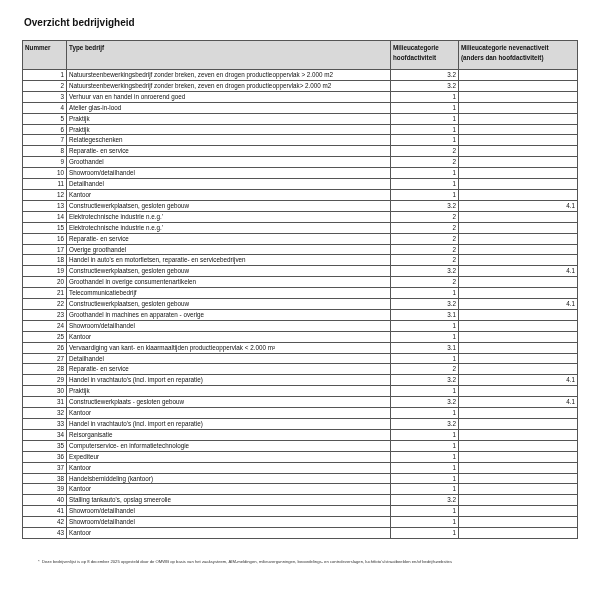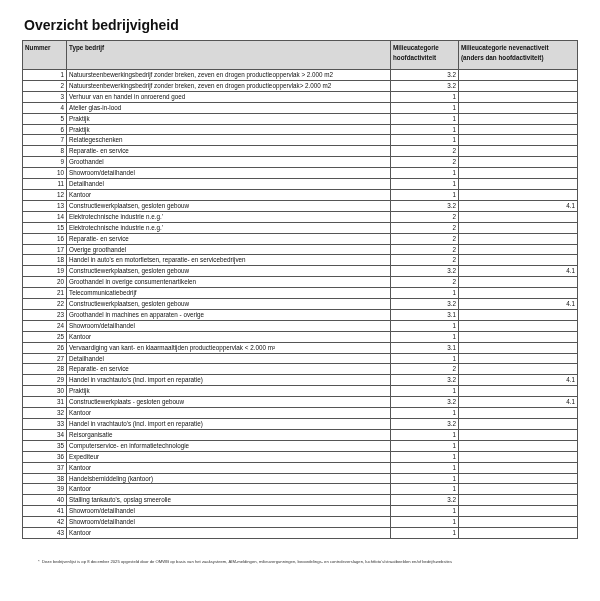--- a/index.html
+++ b/index.html
@@ -1,18 +1,18 @@
 <!DOCTYPE html>
 <html><head>
 <meta charset="utf-8">
 <style>
   html, body { margin: 0; padding: 0; background: #ffffff; }
   body { width: 600px; height: 601px; position: relative; overflow: hidden;
          font-family: "Liberation Sans", sans-serif; color: #111; }
-  .title { position: absolute; left: 24px; top: 17px; font-size: 14px; font-weight: bold; }
+  .title { position: absolute; left: 24px; top: 17px; font-size: 10px; font-weight: bold; }
   table { position: absolute; left: 22px; top: 40px; border-collapse: collapse;
           table-layout: fixed; width: 555px; font-size: 6.3px; }
   col.c1 { width: 44px; } col.c2 { width: 324px; } col.c3 { width: 68px; } col.c4 { width: 119px; }
   th { background: #d9d9d9; border: 1px solid #555; text-align: left; vertical-align: top;
        font-weight: bold; padding: 2px 2px; height: 24px; line-height: 10px; }
   td { border: 1px solid #555; padding: 0 2px; height: 9.9px; line-height: 9.9px;
        white-space: nowrap; overflow: hidden; }
   td.num { text-align: right; }
   td.val { text-align: right; }
   .footnote { position: absolute; left: 42px; top: 559px; width: 520px; font-size: 4.2px;

